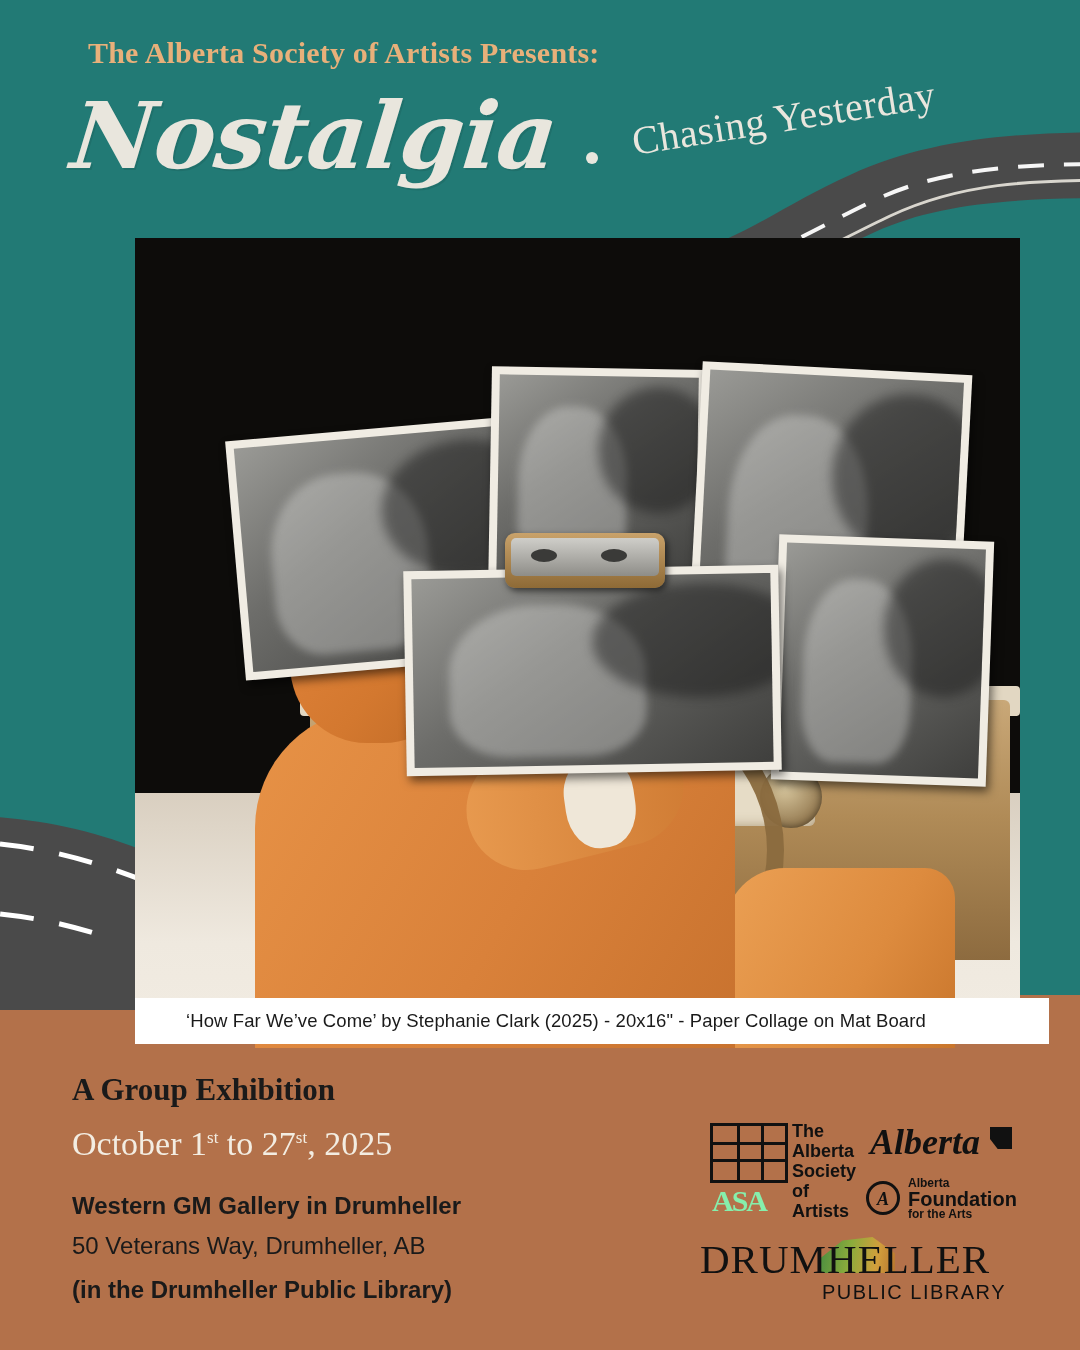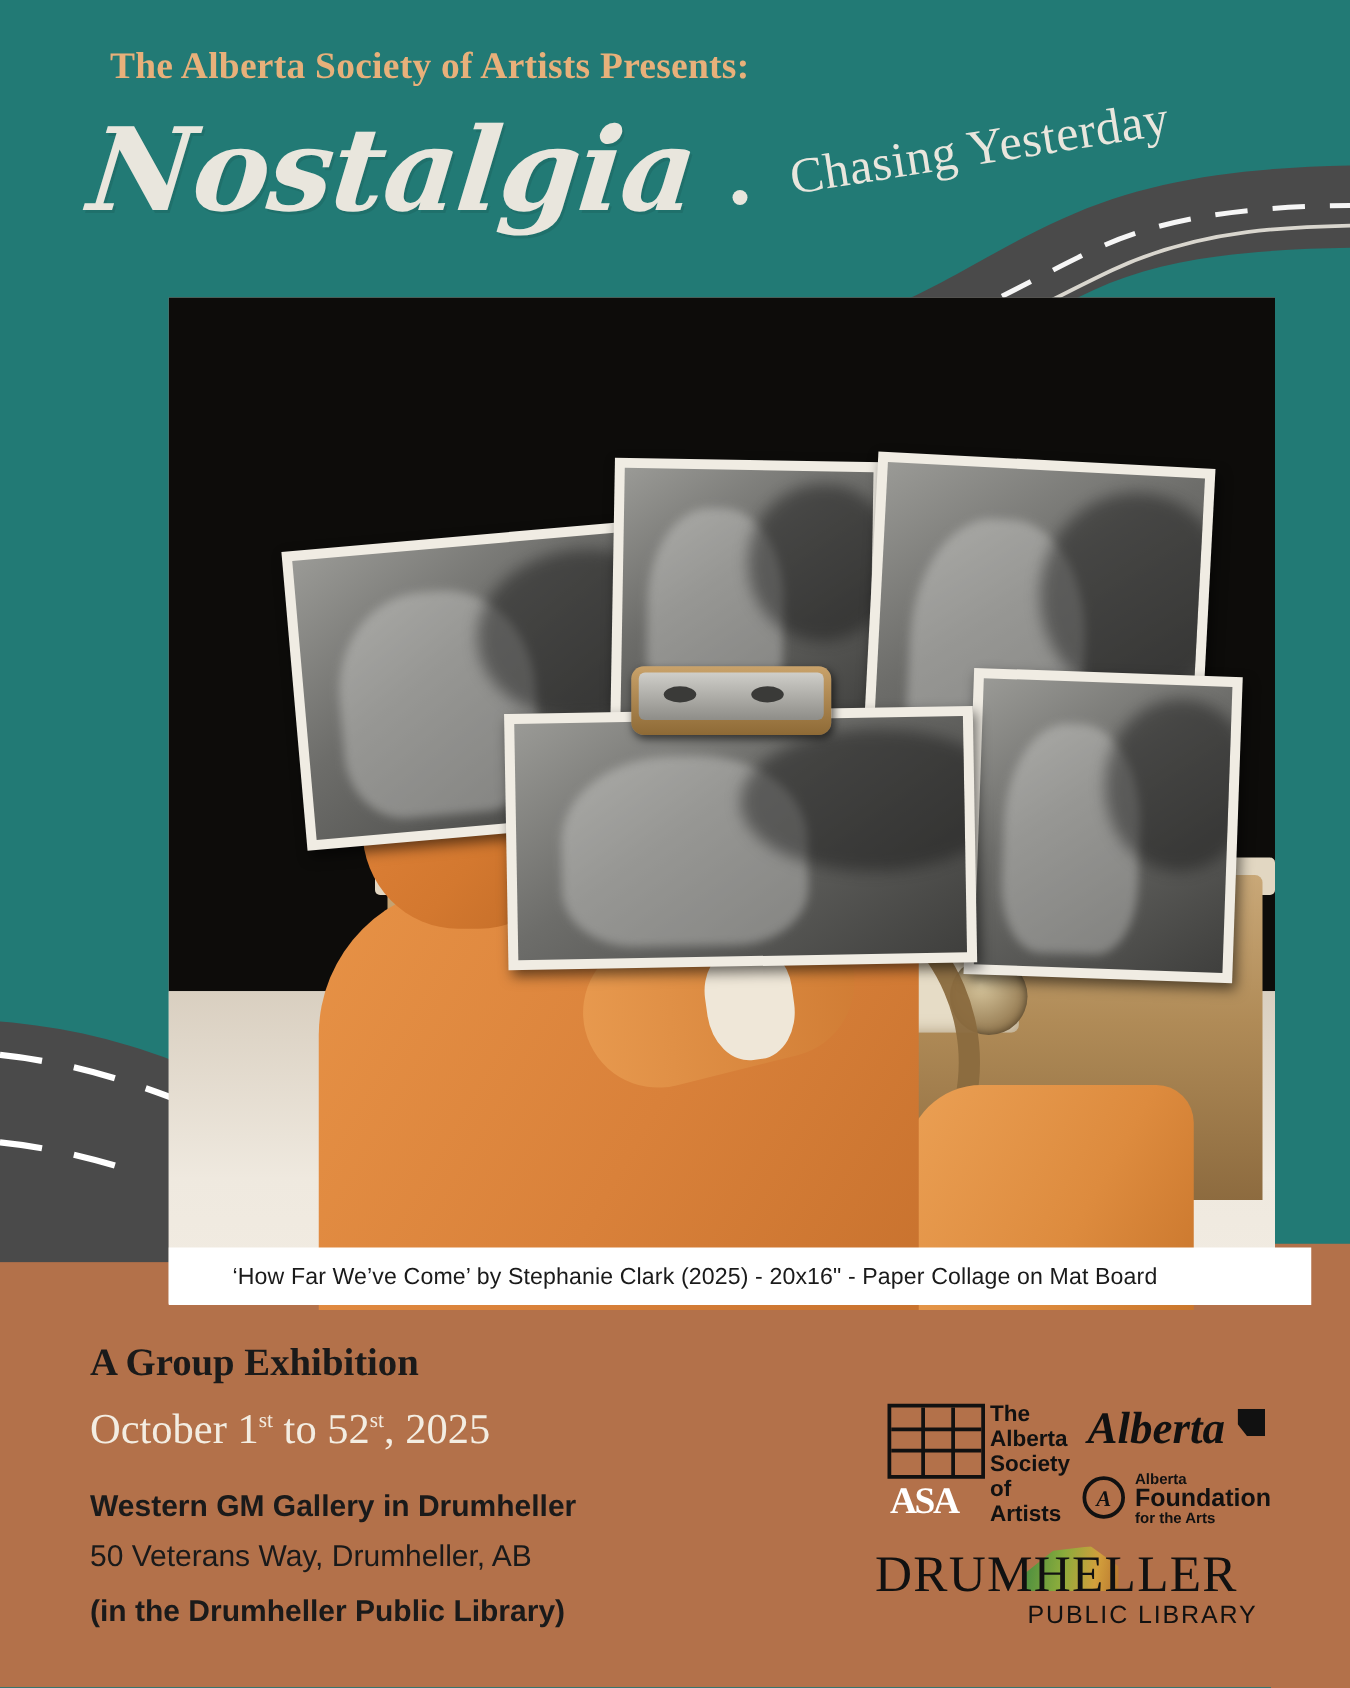--- a/index.html
+++ b/index.html
@@ -421,21 +421,21 @@
   }
   .asa-mark {
     position: absolute;
     left: 2px;
     top: 52px;
     width: 74px;
     height: 52px;
     font-family: "Liberation Serif", serif;
     font-weight: bold;
     font-size: 30px;
-    color: #ffffff;
+    color: #86efac;
     letter-spacing: -2px;
     line-height: 52px;
   }
   .asa-words {
     position: absolute;
     left: 102px;
     top: 6px;
     font-weight: bold;
     font-size: 18px;
     line-height: 20px;
@@ -607,21 +607,21 @@
     </div>
   </div>
 
   <div class="caption">
     <span>‘How Far We’ve Come’ by Stephanie Clark (2025) - 20x16" - Paper Collage on Mat Board</span>
   </div>
 
   <div class="group-ex">A Group Exhibition</div>
 
   <div class="dates">
-    <span>October </span><span>1</span><sup>st</sup><span> to </span><span>52</span><sup>st</sup><span>, 2025</span>
+    <span>October </span><span>1</span><sup>st</sup><span> to </span><span>27</span><sup>st</sup><span>, 2025</span>
   </div>
 
   <div class="venue">Western GM Gallery in Drumheller</div>
   <div class="addr1">50 Veterans Way, Drumheller, AB</div>
   <div class="addr2">(in the Drumheller Public Library)</div>
 
   <div class="logos">
 
     <div class="asa-logo">
       <div class="asa-grid">

